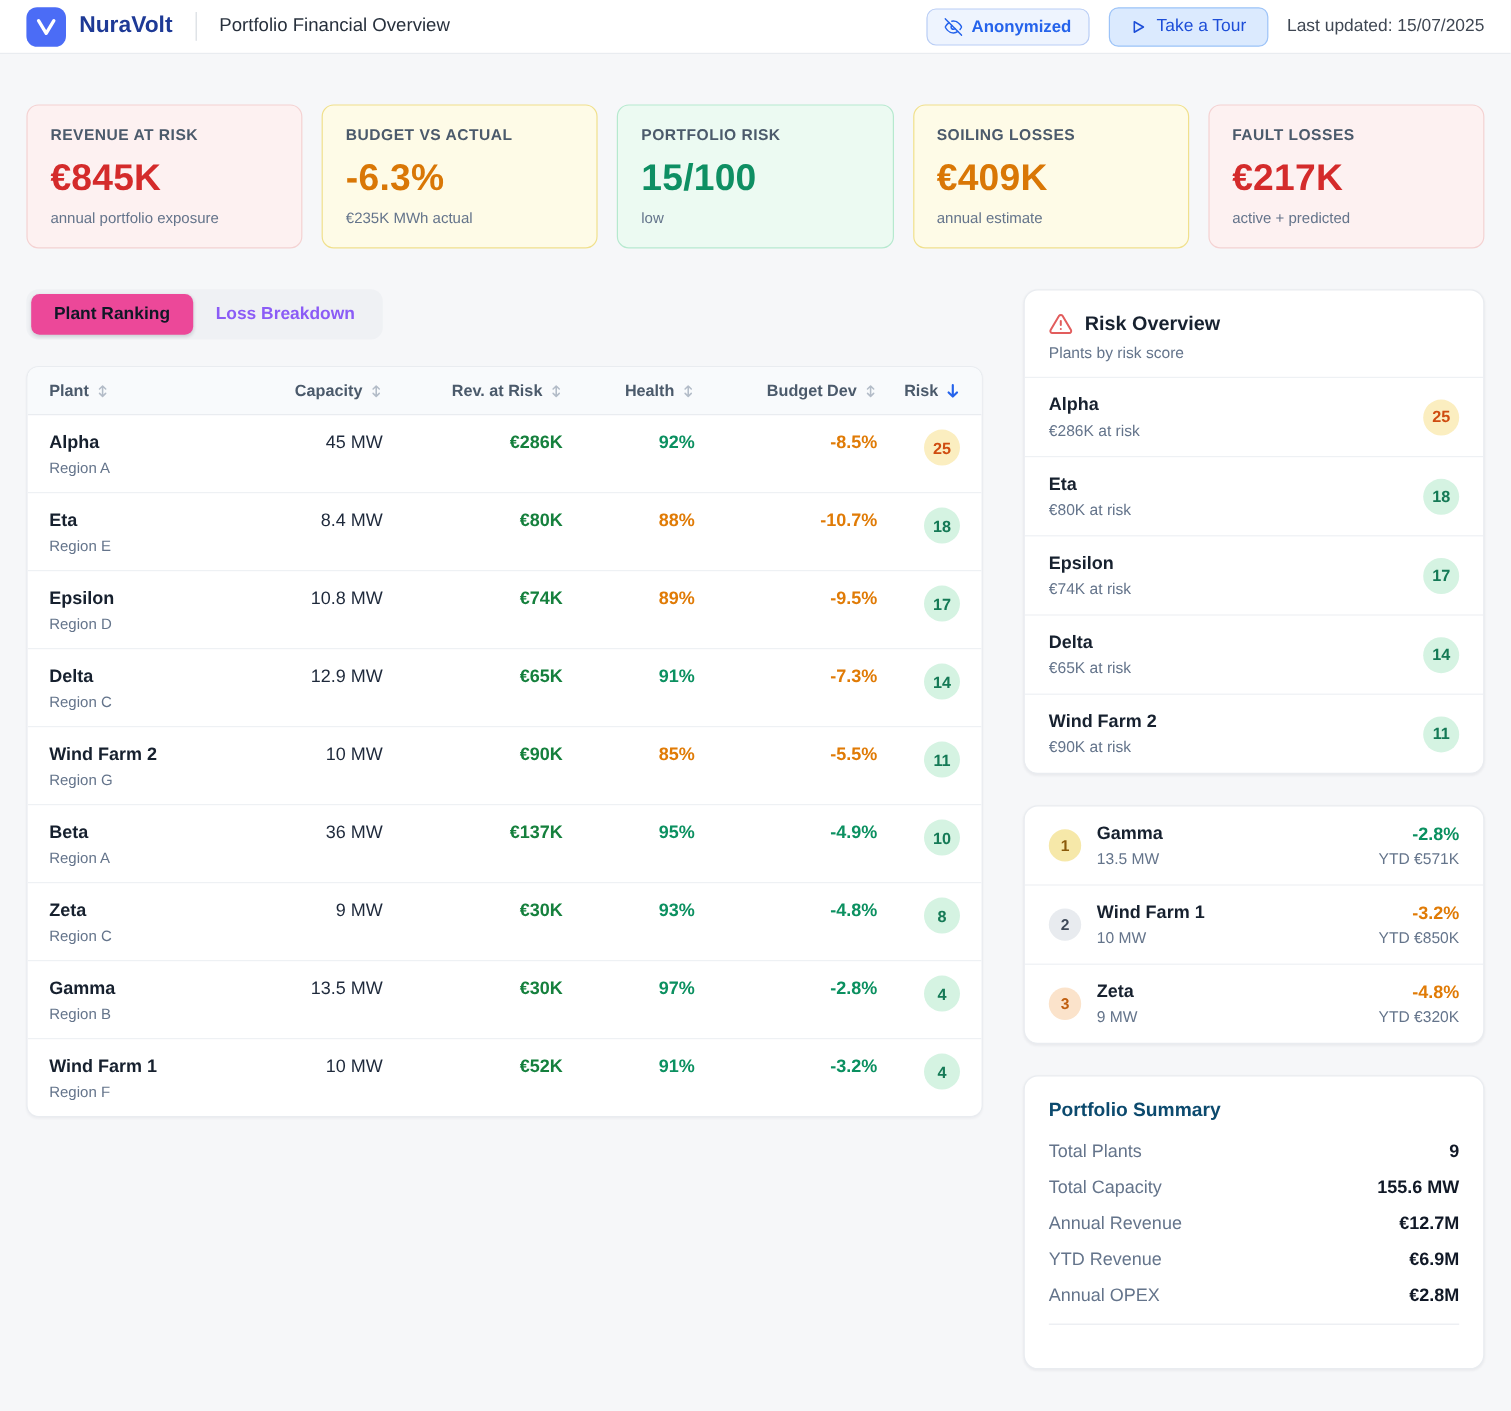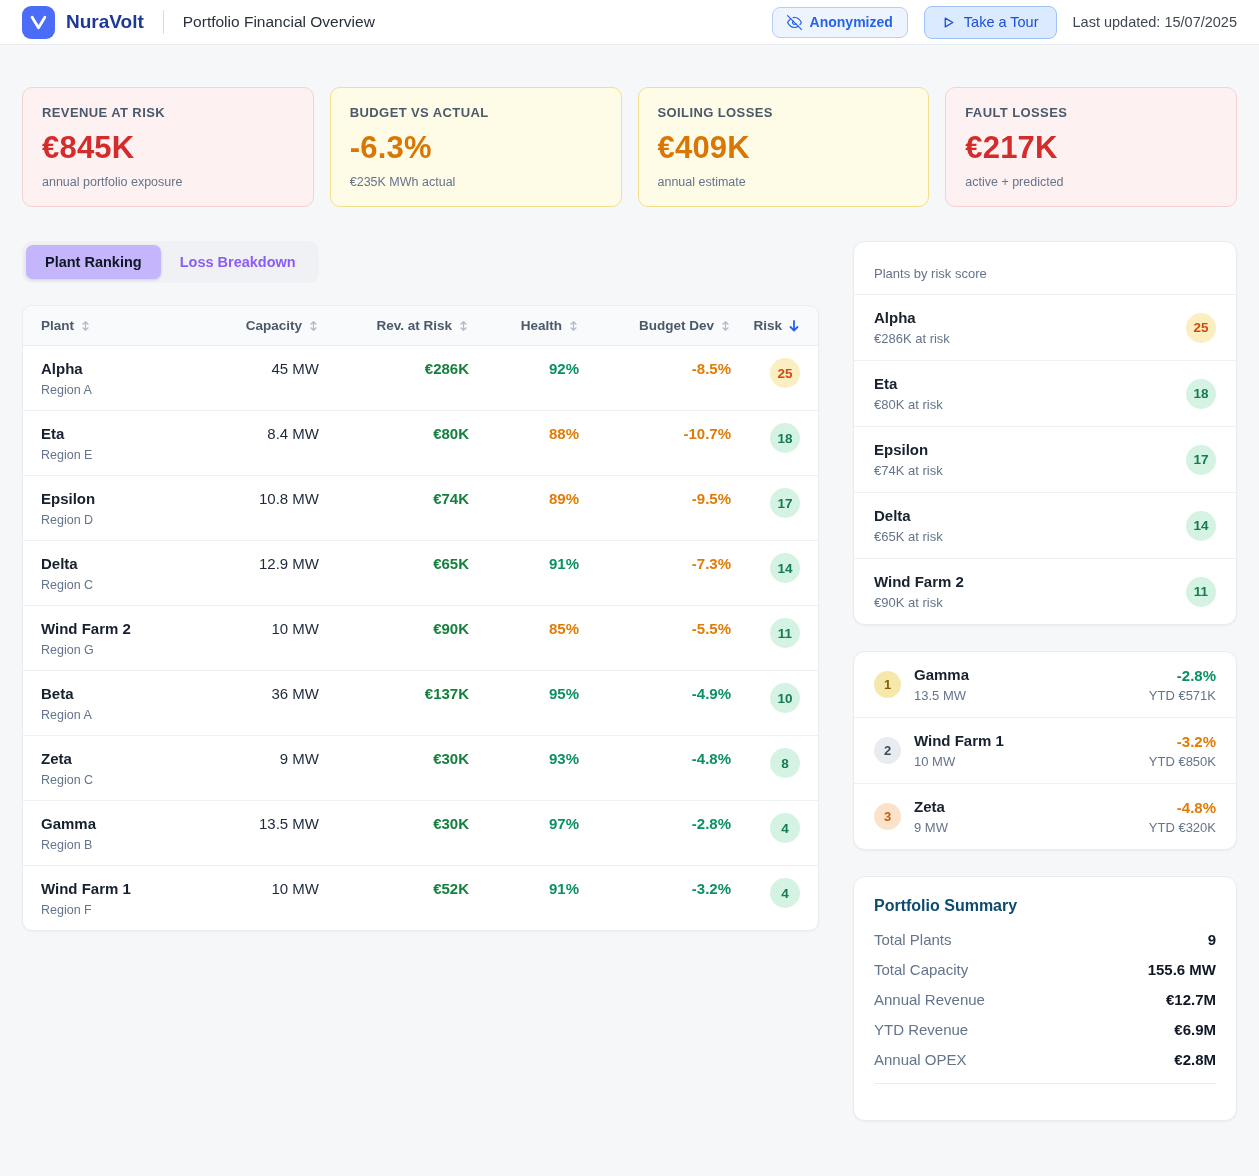--- a/index.html
+++ b/index.html
@@ -50,21 +50,21 @@
   .main { display: flex; gap: 34px; padding: 34px 22px 6px; align-items: flex-start; }
   .left-col { width: 797px; flex: none; }
   .right-col { flex: 1; display: flex; flex-direction: column; gap: 26px; }
   
   .tabs { display: inline-flex; background: #eff1f4; border-radius: 10px; padding: 4px; margin-bottom: 22px; }
   .tab {
     padding: 9px 19px; font-size: 14.5px; font-weight: 600; color: #8b5cf6;
     border-radius: 7px; border: none; background: transparent; cursor: pointer;
     font-family: inherit;
   }
-  .tab.active { background: #c4b5fd; color: #101826; box-shadow: 0 1px 3px rgba(16,24,40,.14); }
+  .tab.active { background: #ec4899; color: #101826; box-shadow: 0 1px 3px rgba(16,24,40,.14); }
   
   .table-card {
     background: #fff; border: 1px solid #e9ecf0; border-radius: 10px;
     overflow: hidden; box-shadow: 0 1px 2px rgba(16,24,40,.04);
   }
   .thead {
     display: grid; grid-template-columns: 166px 112px 150px 110px 152px 1fr;
     padding: 0 18px; background: #f8fafc; border-bottom: 1px solid #e9ecf0;
     height: 40px; align-items: center;
   }
@@ -171,20 +171,25 @@
     <div class="kpi kpi-red">
       <div class="kpi-label">REVENUE AT RISK</div>
       <div class="kpi-value v-red">€845K</div>
       <div class="kpi-sub">annual portfolio exposure</div>
     </div>
     <div class="kpi kpi-yellow">
       <div class="kpi-label">BUDGET VS ACTUAL</div>
       <div class="kpi-value v-orange">-6.3%</div>
       <div class="kpi-sub">€235K MWh actual</div>
     </div>
+    <div class="kpi kpi-green">
+      <div class="kpi-label">PORTFOLIO RISK</div>
+      <div class="kpi-value v-green">15/100</div>
+      <div class="kpi-sub">low</div>
+    </div>
     <div class="kpi kpi-yellow">
       <div class="kpi-label">SOILING LOSSES</div>
       <div class="kpi-value v-orange">€409K</div>
       <div class="kpi-sub">annual estimate</div>
     </div>
     <div class="kpi kpi-red">
       <div class="kpi-label">FAULT LOSSES</div>
       <div class="kpi-value v-red">€217K</div>
       <div class="kpi-sub">active + predicted</div>
     </div>
@@ -366,20 +371,30 @@
             </div>
           </div>
         </div>
     </div>
   </div>
 
   <div class="right-col">
 
     <div class="card">
       <div class="card-head">
+        <div class="card-title">
+          <span style="display:flex;">
+            <svg width="20" height="20" viewBox="0 0 24 24" fill="none" stroke="#e25d5d" stroke-width="2" stroke-linecap="round" stroke-linejoin="round">
+                <path d="M10.29 3.86 1.82 18a2 2 0 0 0 1.71 3h16.94a2 2 0 0 0 1.71-3L13.71 3.86a2 2 0 0 0-3.42 0z"></path>
+                <line x1="12" y1="9" x2="12" y2="13"></line>
+                <line x1="12" y1="17" x2="12.01" y2="17"></line>
+              </svg>
+          </span>
+          <span>Risk Overview</span>
+        </div>
         <div class="card-sub">Plants by risk score</div>
       </div>
       <div id="risk-list">
           <div class="risk-item">
             <div>
               <div class="item-name">Alpha</div>
               <div class="item-sub">€286K at risk</div>
             </div>
             <span class="badge badge-yellow">25</span>
           </div>

